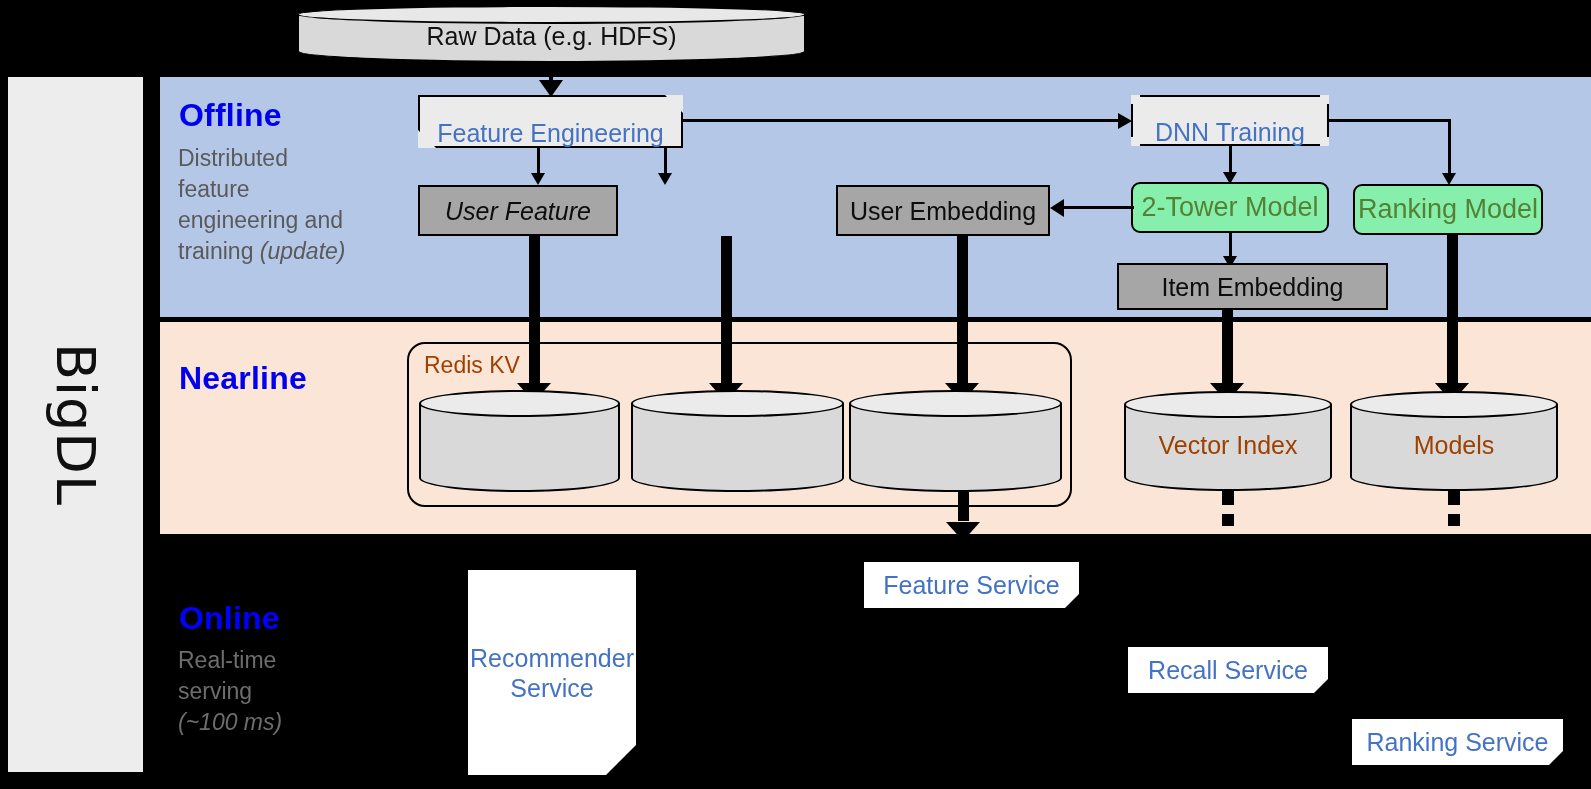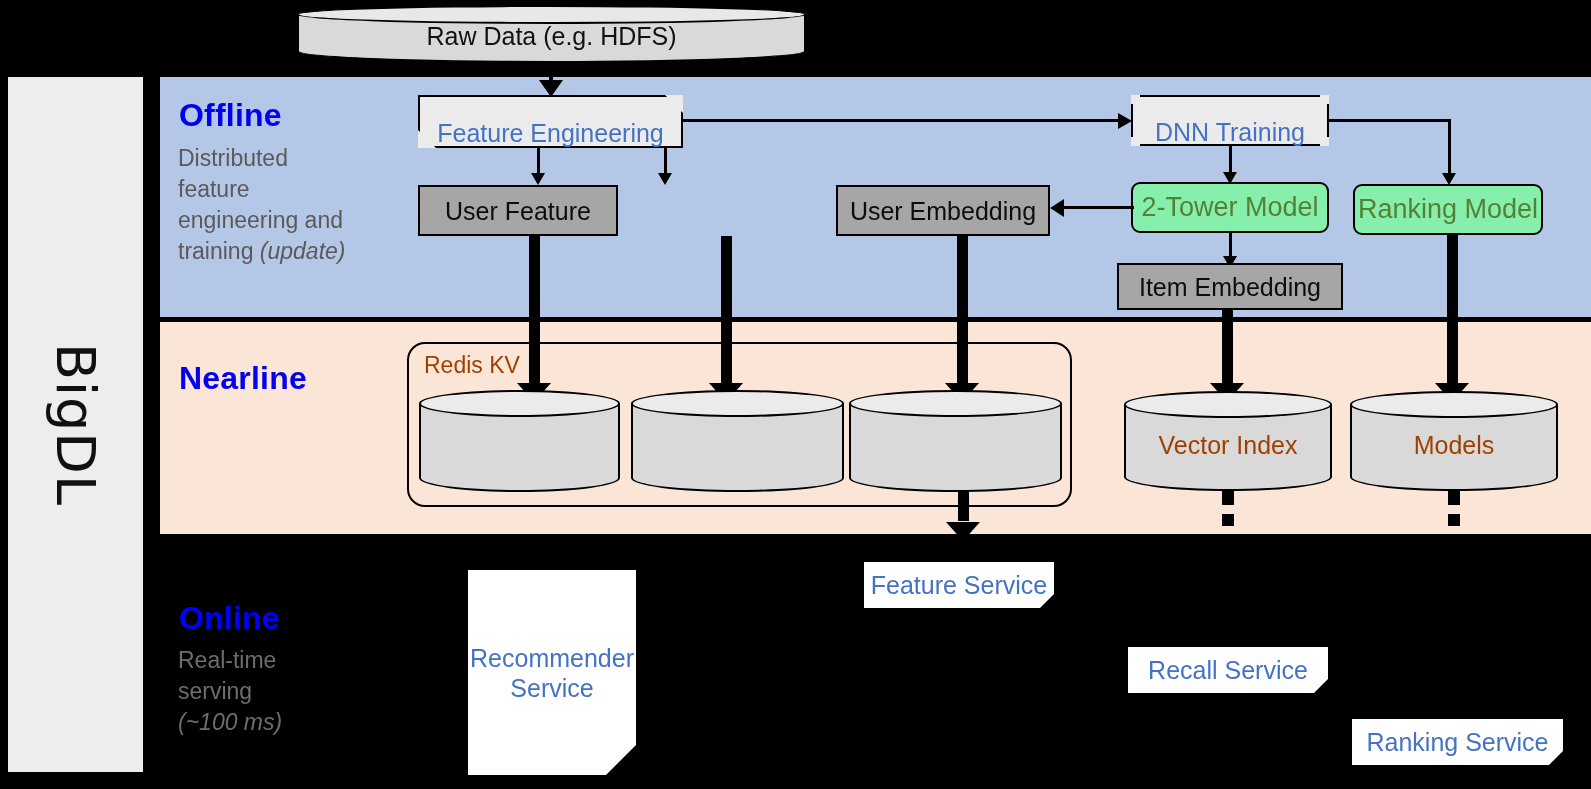--- a/index.html
+++ b/index.html
@@ -215,41 +215,41 @@
   <div class="ln" style="left:664px; top:148px; width:3px; height:28px;"></div>
   <div class="arrow-dn" style="left:658px; top:173px;"></div>
 
   <div class="ln" style="left:1229px; top:146px; width:3px; height:28px;"></div>
   <div class="arrow-dn" style="left:1223px; top:172px;"></div>
 
   <div class="ln" style="left:1329px; top:119px; width:122px; height:3px;"></div>
   <div class="ln" style="left:1448px; top:119px; width:3px; height:56px;"></div>
   <div class="arrow-dn" style="left:1442px; top:173px;"></div>
 
-  <div class="node box-gray" style="left:418px; top:185px; width:200px; height:51px;">
+  <div class="node box-gray" style="left:418px; top:185px; width:200px; height:51px;font-style:italic;">
     <span>User Feature</span>
   </div>
   <div class="node box-gray" style="left:836px; top:185px; width:214px; height:51px;">
     <span>User Embedding</span>
   </div>
 
   <div class="node box-round" style="left:1131px; top:182px; width:198px; height:51px;">
     <span class="tx-green">2-Tower Model</span>
   </div>
   <div class="node box-round" style="left:1353px; top:184px; width:190px; height:51px;">
     <span class="tx-green">Ranking Model</span>
   </div>
 
   <div class="ln" style="left:1064px; top:206px; width:70px; height:3px;"></div>
   <div class="arrow-lf" style="left:1050px; top:199px;"></div>
 
   <div class="ln" style="left:1229px; top:233px; width:3px; height:25px;"></div>
   <div class="arrow-dn" style="left:1223px; top:256px;"></div>
 
-  <div class="node box-gray" style="left:1117px; top:263px; width:226px; height:47px;">
+  <div class="node box-gray" style="left:1117px; top:263px; width:271px; height:47px;">
     <span>Item Embedding</span>
   </div>
 
   <div class="ln" style="left:529px; top:236px; width:11px; height:152px;"></div>
   <div class="arrow-dn huge" style="left:517px; top:383px;"></div>
 
   <div class="ln" style="left:721px; top:236px; width:11px; height:152px;"></div>
   <div class="arrow-dn huge" style="left:709px; top:383px;"></div>
 
   <div class="ln" style="left:957px; top:236px; width:11px; height:152px;"></div>
@@ -300,21 +300,21 @@
 
   <div class="dashseg" style="left:1448px; top:491px; width:12px; height:14px;"></div>
   <div class="dashseg" style="left:1448px; top:514px; width:12px; height:12px;"></div>
 
   <div class="doc" id="svc-recommender" style="left:468px; top:570px; width:168px; height:205px; flex-direction:column;">
     <span>Recommender</span>
     <span>Service</span>
     <span class="fold"></span>
   </div>
 
-  <div class="doc" style="left:864px; top:562px; width:190px; height:46px;">
+  <div class="doc" style="left:864px; top:562px; width:215px; height:46px;">
     <span>Feature Service</span>
     <span class="fold"></span>
   </div>
 
   <div class="doc" style="left:1128px; top:647px; width:200px; height:46px;">
     <span>Recall Service</span>
     <span class="fold"></span>
   </div>
 
   <div class="doc" style="left:1352px; top:719px; width:211px; height:46px;">

